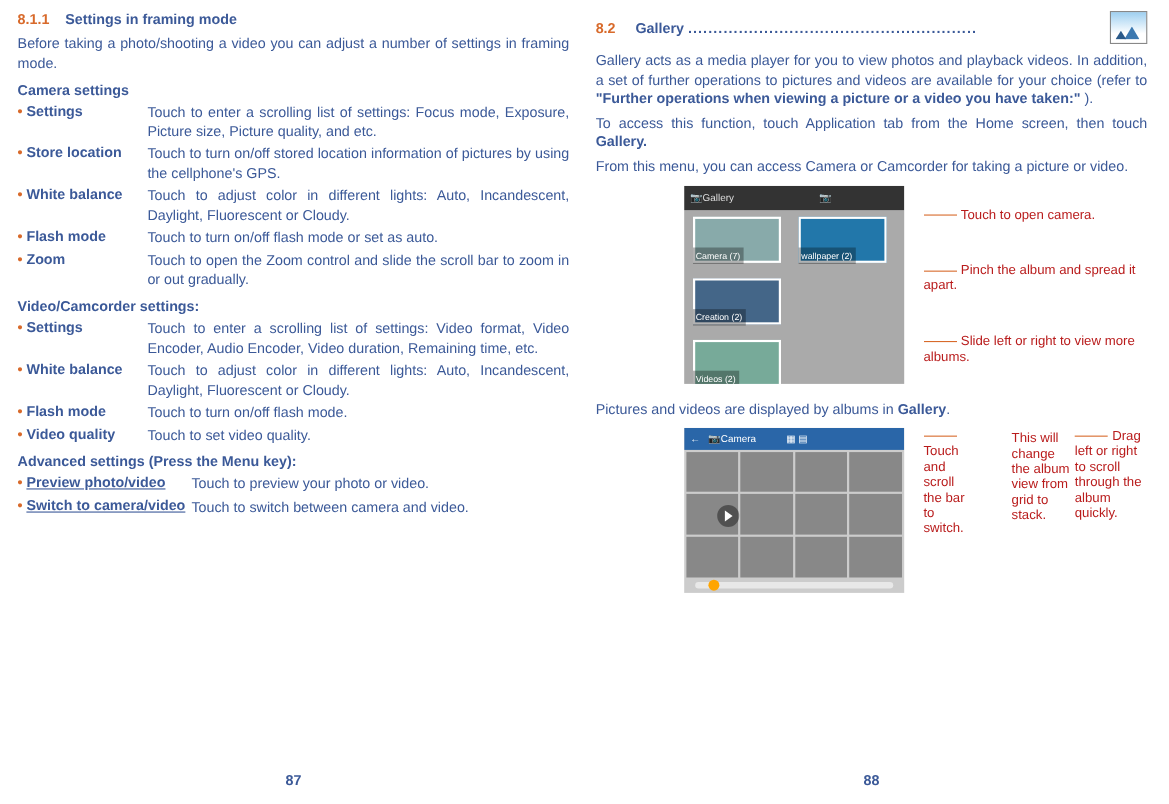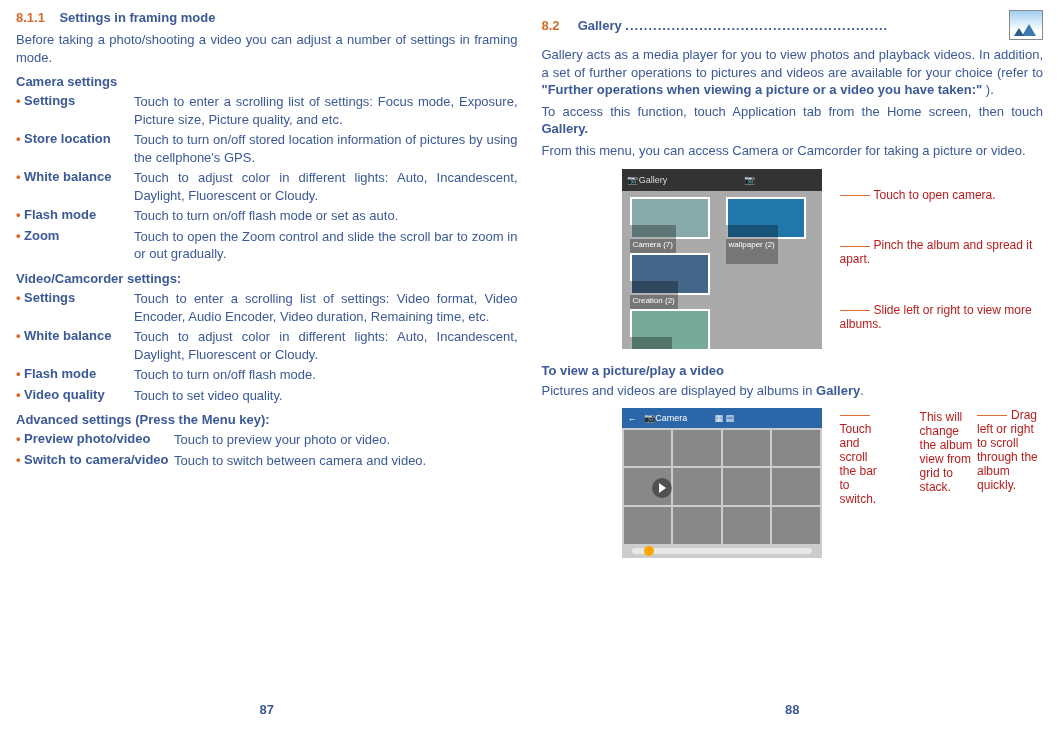--- a/index.html
+++ b/index.html
@@ -28,21 +28,21 @@
   }
   .sec-num { color: #d86a2b; font-weight: bold; }
   .sec-title-line { margin-bottom: 6px; }
   .sec-title { font-weight: bold; color: #3b5998; }
   .big-sec { font-size: 13px; font-weight: bold; }
   .sub-h { font-weight: bold; margin: 8px 0 4px 0; }
   p { margin: 4px 0; text-align: justify; line-height: 1.35; }
   .row { display: flex; margin: 3px 0; }
   .bullet { color: #d86a2b; font-weight: bold; width: 8px; flex-shrink: 0; }
   .term { font-weight: bold; width: 110px; flex-shrink: 0; }
-  .term-wide { font-weight: bold; width: 150px; flex-shrink: 0; }
+  .term-wide { font-weight: bold; width: 150px; flex-shrink: 0; text-decoration: underline; }
   .desc { flex: 1; text-align: justify; line-height: 1.35; }
   .bold-inline { font-weight: bold; }
 
   .gallery-title-row { display: flex; align-items: center; margin-bottom: 6px; }
   .gallery-title-text { flex: 1; }
   .dots { letter-spacing: 1px; }
   .thumb-icon {
     width: 34px; height: 30px; background: linear-gradient(#9ecff0,#fff 70%);
     border: 1px solid #888; position: relative; flex-shrink: 0;
   }
@@ -65,21 +65,21 @@
   .fig-img .topbar {
     height: 22px; background: #333; color: #ddd; font-size: 9px;
     display: flex; align-items: center; padding: 0 6px;
   }
   .fig-img .thumb {
     position: absolute; width: 80px; height: 42px;
     border: 2px solid #fff; background: #6b8a6b;
   }
   .fig-img .label {
     position: absolute; color: #fff; font-size: 8px;
-    background: rgba(0,0,0,0.3); padding: 15px 3px;
+    background: rgba(0,0,0,0.3); padding: 3px 3px;
   }
   .callouts { margin-left: 18px; display: flex; flex-direction: column; justify-content: space-around; }
   .callout { color: #b91c1c; font-size: 12px; }
   .callout-line { border-top: 1px solid #d86a2b; width: 30px; display: inline-block; vertical-align: middle; margin-right: 4px; }
 
   .fig-block2 { display: flex; margin: 8px 0 8px 80px; }
   .fig-img2 {
     width: 200px; height: 150px; background: #ccc; flex-shrink: 0;
     position: relative; overflow: hidden;
   }
@@ -224,21 +224,20 @@
       <div class="thumb" style="top:140px;left:8px;background:#7a9;"></div>
       <div class="label" style="top:168px;left:8px;">Videos (2)</div>
     </div>
     <div class="callouts">
       <div class="callout"><span class="callout-line"></span><span>Touch to open camera.</span></div>
       <div class="callout"><span class="callout-line"></span><span>Pinch the album and spread it apart.</span></div>
       <div class="callout"><span class="callout-line"></span><span>Slide left or right to view more albums.</span></div>
     </div>
   </div>
 
-  <div class="sub-h">To view a picture/play a video</div>
   <p>
     <span>Pictures and videos are displayed by albums in </span><span class="bold-inline">Gallery</span><span>.</span>
   </p>
 
   <div class="fig-block2">
     <div class="fig-img2">
       <div class="topbar2">← &nbsp; 📷 <span>Camera</span> &nbsp;&nbsp;&nbsp;&nbsp;&nbsp;&nbsp;&nbsp;&nbsp;&nbsp;&nbsp; ▦ ▤</div>
       <div class="grid">
         <div></div>
           <div></div>

